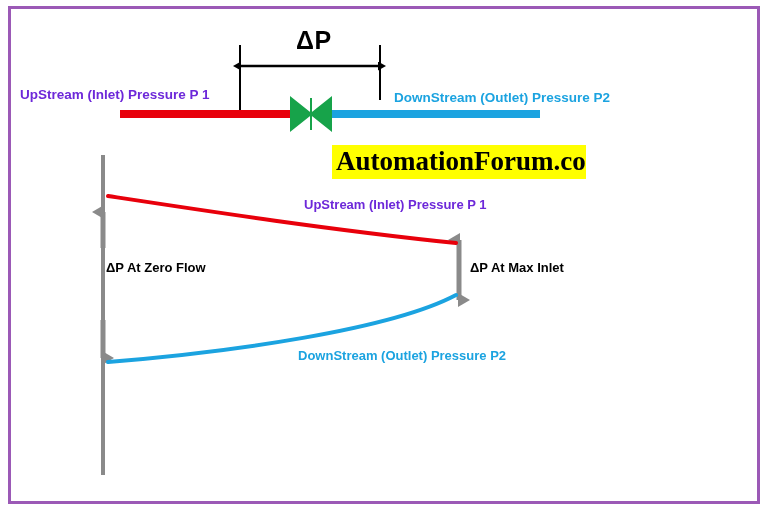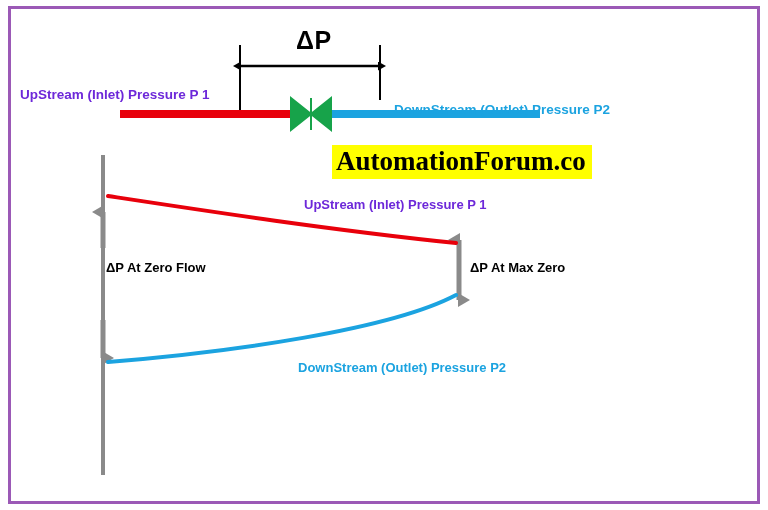--- a/index.html
+++ b/index.html
@@ -40,21 +40,20 @@
     position: absolute;
     font-weight: bold;
     white-space: nowrap;
     line-height: 1;
   }
   .lbl-red {
     color: #6d28d9;
   }
   .lbl-blue {
     color: #1ba3e0;
-    margin-top: 12px;
   }
   .lbl-black {
     color: #000000;
   }
   #dp-top-label {
     left: 296px;
     top: 28px;
     font-size: 25px;
     letter-spacing: 0.5px;
   }
@@ -69,21 +68,21 @@
     font-size: 13.5px;
   }
   #watermark {
     position: absolute;
     left: 332px;
     top: 145px;
     background: #ffff00;
     color: #000000;
     font-size: 27px;
     font-weight: bold;
-    padding: 2px 6px 4px 4px;
+    padding: 2px 0 4px 4px;
     line-height: 1.05;
     font-family: "Liberation Serif", serif;
   }
   #upstream-label-curve {
     left: 304px;
     top: 198px;
     font-size: 13px;
   }
   #downstream-label-curve {
     left: 298px;
@@ -168,15 +167,15 @@
   <div class="lbl lbl-blue" id="downstream-label-top">DownStream (Outlet) Pressure P2</div>
 
   <div id="watermark">AutomationForum.co</div>
 
   <div class="lbl lbl-red" id="upstream-label-curve">UpStream (Inlet) Pressure  P 1</div>
 
   <div class="lbl lbl-blue" id="downstream-label-curve">DownStream (Outlet) Pressure P2</div>
 
   <div class="lbl lbl-black" id="dp-zero-label">ΔP At Zero Flow</div>
 
-  <div class="lbl lbl-black" id="dp-max-label">ΔP At Max Zero</div>
+  <div class="lbl lbl-black" id="dp-max-label">ΔP At Max Inlet</div>
 
 </div>
 
 </body></html>

